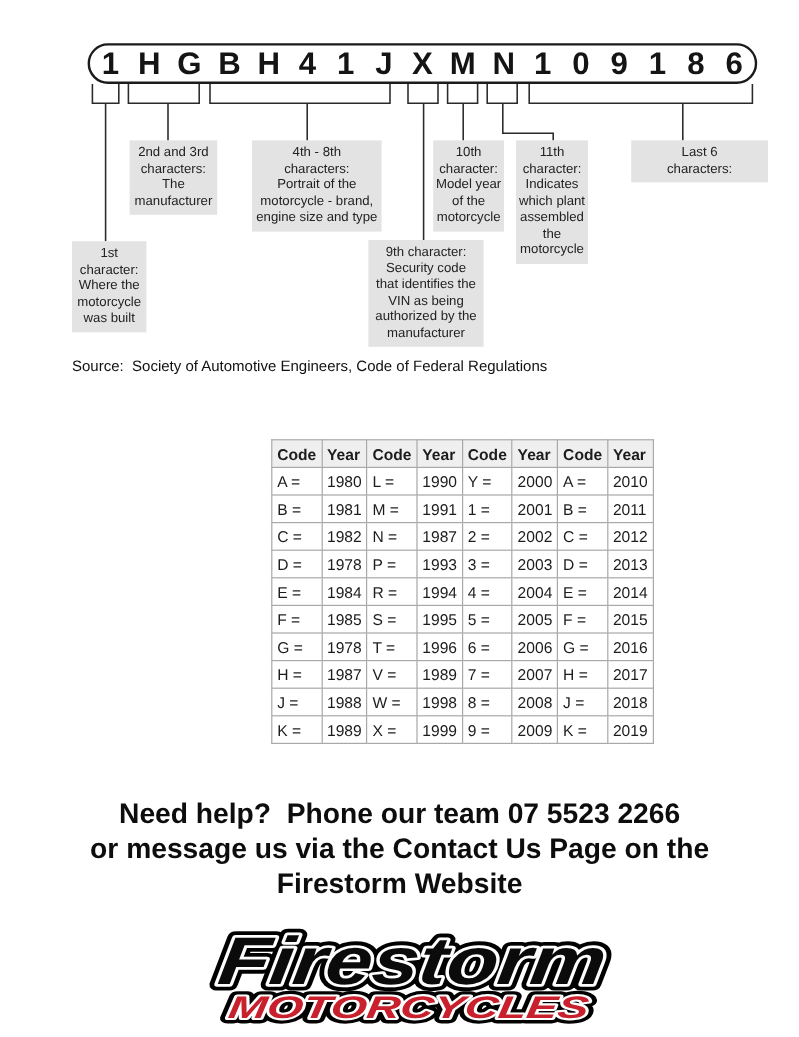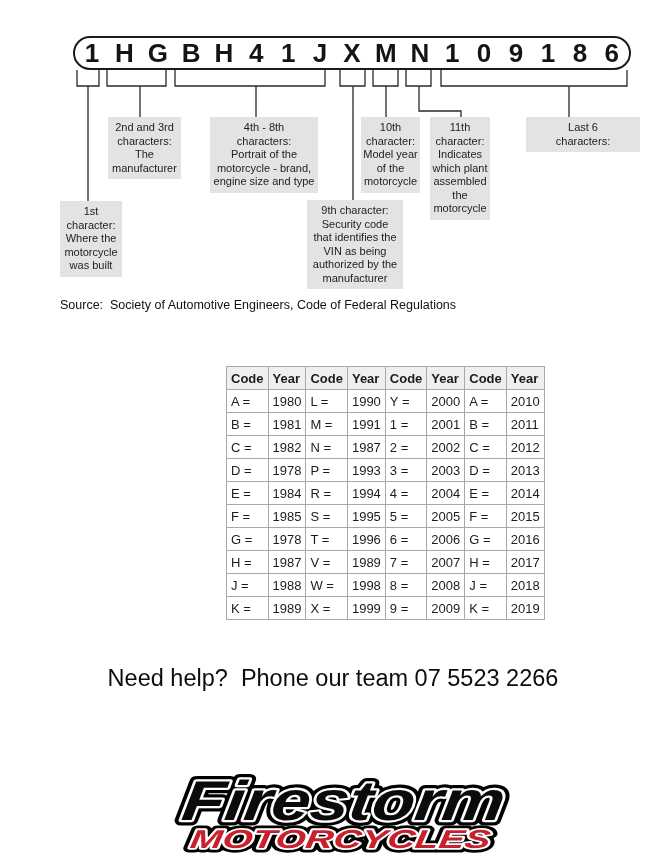--- a/index.html
+++ b/index.html
@@ -42,21 +42,21 @@
   }
   th { background:#efefef; font-weight:bold; text-align:left; }
   td.col-code { text-align:left; width:34px; }
   td.col-year { text-align:left; width:37px; }
   th.col-code { width:34px; }
   th.col-year { width:37px; }
 
   
   .help-block { left:0; top:664px; width:666px; text-align:center; }
   .help-line {
-    font-weight:normal; font-size:23.5px; line-height:29px;
+    font-weight:bold; font-size:23.5px; line-height:29px;
     color:#0d0d0d; white-space:pre;
   }
 
   
   .logo-wrap { left:152px; top:772px; width:370px; height:88px; }
 </style>
 </head>
 <body>
 
 <div class="abs" id="diagram">
@@ -263,20 +263,22 @@
           <td class="col-year">2009</td>
           <td class="col-code">K =</td>
           <td class="col-year">2019</td>
         </tr>
       </tbody>
   </table>
 </div>
 
 <div class="abs help-block">
   <div class="help-line">Need help?  Phone our team 07 5523 2266</div>
+  <div class="help-line">or message us via the Contact Us Page on the</div>
+  <div class="help-line">Firestorm Website</div>
 </div>
 
 <div class="abs logo-wrap">
   <svg width="370" height="88" viewBox="0 0 370 88">
     <g font-family="Liberation Sans, sans-serif" font-weight="bold" font-style="italic" text-anchor="middle" transform="skewX(-8)" stroke-linejoin="round">
       <text x="196" y="48" font-size="56" textLength="322" lengthAdjust="spacingAndGlyphs" fill="#000000" stroke="#000000" stroke-width="11">Firestorm</text>
       <text x="196" y="48" font-size="56" textLength="322" lengthAdjust="spacingAndGlyphs" fill="#0b0b0b" stroke="#ffffff" stroke-width="4.5" paint-order="stroke">Firestorm</text>
       <text x="198" y="76" font-size="26" textLength="300" lengthAdjust="spacingAndGlyphs" fill="#000000" stroke="#000000" stroke-width="9">MOTORCYCLES</text>
       <text x="198" y="76" font-size="26" textLength="300" lengthAdjust="spacingAndGlyphs" fill="#c8202c" stroke="#ffffff" stroke-width="3.5" paint-order="stroke">MOTORCYCLES</text>
     </g>

